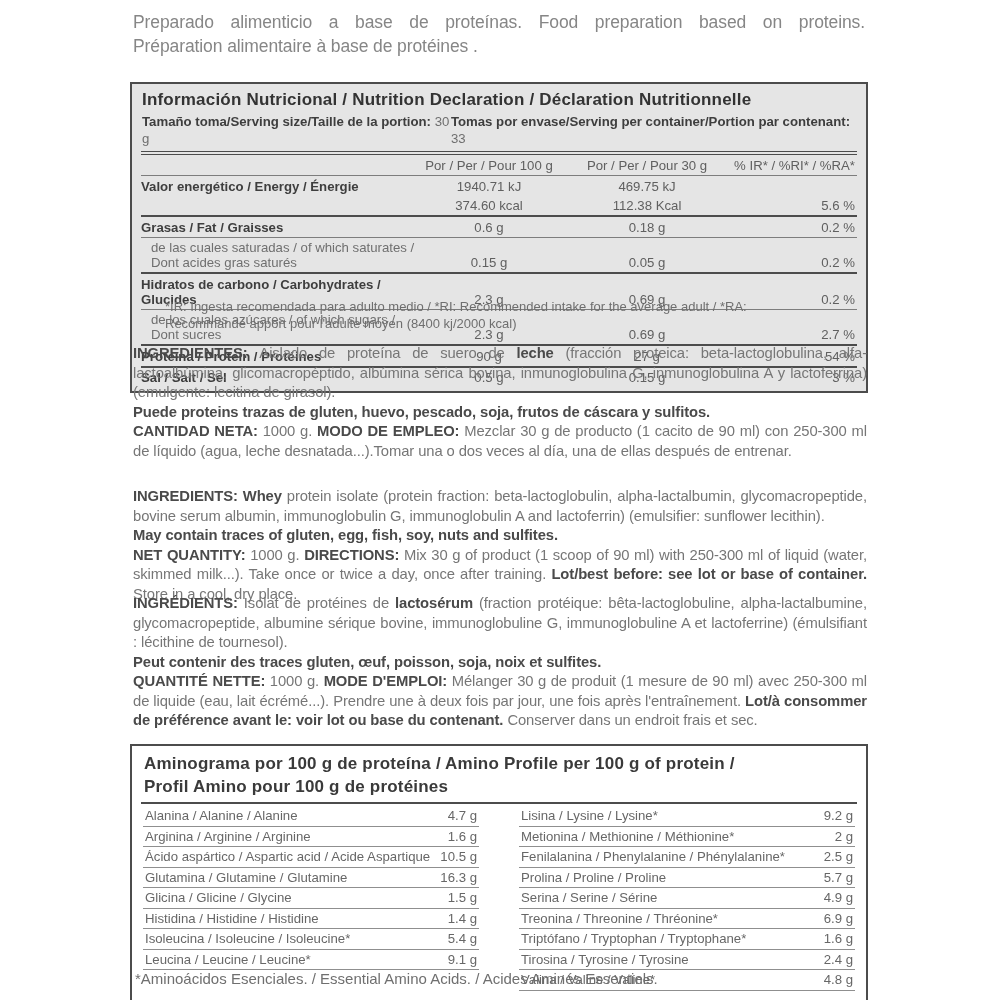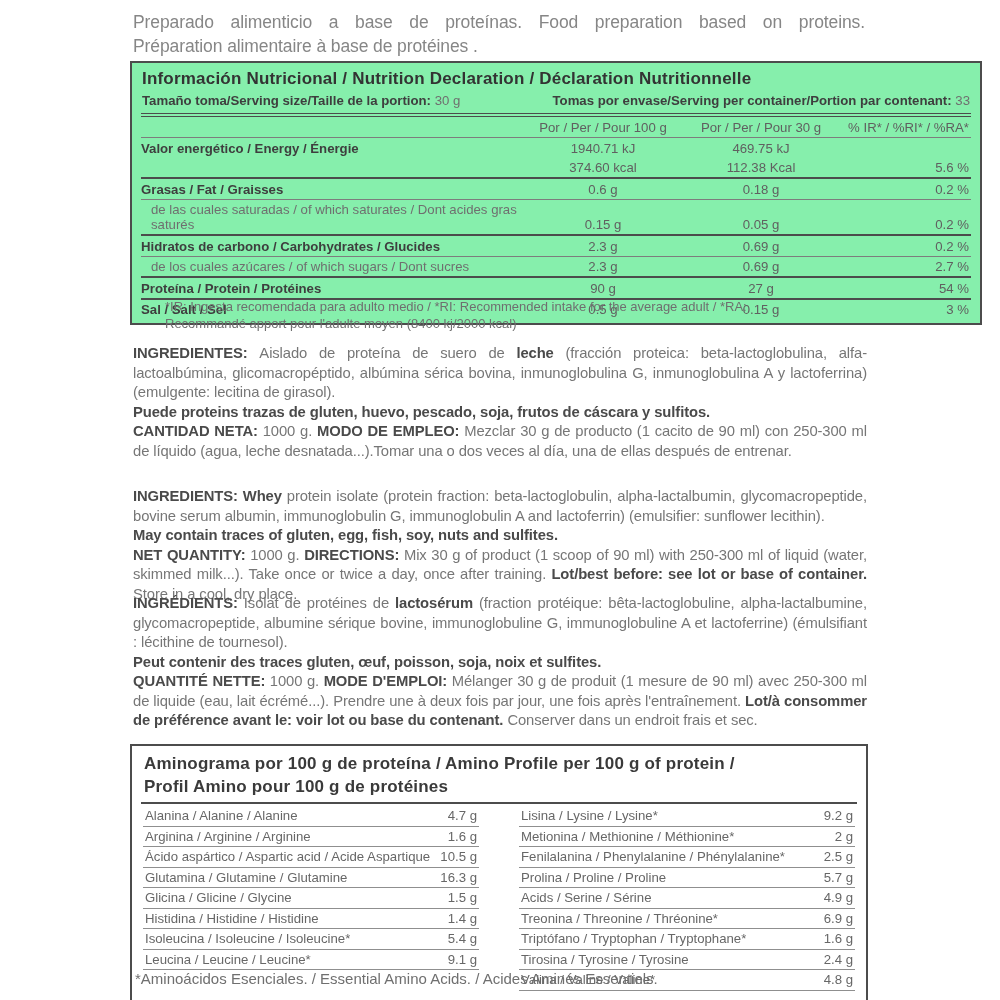--- a/index.html
+++ b/index.html
@@ -8,22 +8,22 @@
     font-family:"Liberation Sans","DejaVu Sans",sans-serif;
     color:#6f6f6f; overflow:hidden;
   }
   
   .intro { position:absolute; left:133px; top:10px; width:732px;
            font-size:17.5px; line-height:24px; color:#868686; letter-spacing:-0.1px; }
   .intro-line1 { text-align:justify; text-align-last:justify; }
   .intro-line2 { text-align:left; }
 
   
-  .nut-table { position:absolute; left:130px; top:61px; width:852px;
-               border:2px solid #4c4c4c; box-sizing:border-box; background:#86efac; }
+  .nut-table { position:absolute; left:130px; top:82px; width:738px;
+               border:2px solid #4c4c4c; box-sizing:border-box; background:#e5e5e5; }
   .nut-title { padding:5px 10px 1px; font-size:17px; font-weight:bold; color:#333333;
                letter-spacing:0.2px; line-height:22px; }
   .serving-row { display:flex; justify-content:space-between; padding:1px 10px 2px;
                  font-size:13.2px; line-height:17px; }
   .serving-label { font-weight:bold; color:#3e3e3e; }
   .serving-value { font-weight:normal; color:#6f6f6f; }
   .serving-rule { height:1.5px; border-top:1.6px solid #4c4c4c; border-bottom:1.6px solid #4c4c4c;
                   margin:2px 9px 0; }
   .nut-body { padding:0 9px 4px; }
   .nrow { display:grid; grid-template-columns:1fr 148px 168px 126px;
@@ -240,21 +240,21 @@
             <span class="amino-name">Fenilalanina / Phenylalanine / Phénylalanine*</span>
             <span class="amino-value">2.5 g</span>
           </div>
 
           <div class="amino-row">
             <span class="amino-name">Prolina / Proline / Proline</span>
             <span class="amino-value">5.7 g</span>
           </div>
 
           <div class="amino-row">
-            <span class="amino-name">Acids / Serine / Sérine</span>
+            <span class="amino-name">Serina / Serine / Sérine</span>
             <span class="amino-value">4.9 g</span>
           </div>
 
           <div class="amino-row">
             <span class="amino-name">Treonina / Threonine / Thréonine*</span>
             <span class="amino-value">6.9 g</span>
           </div>
 
           <div class="amino-row">
             <span class="amino-name">Triptófano / Tryptophan / Tryptophane*</span>

